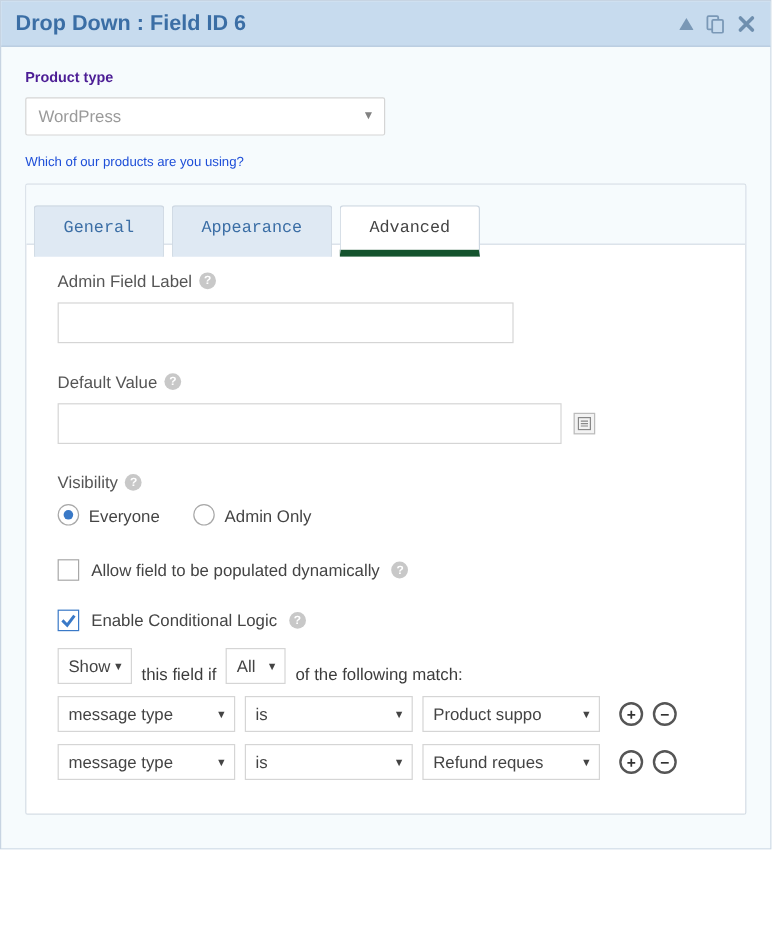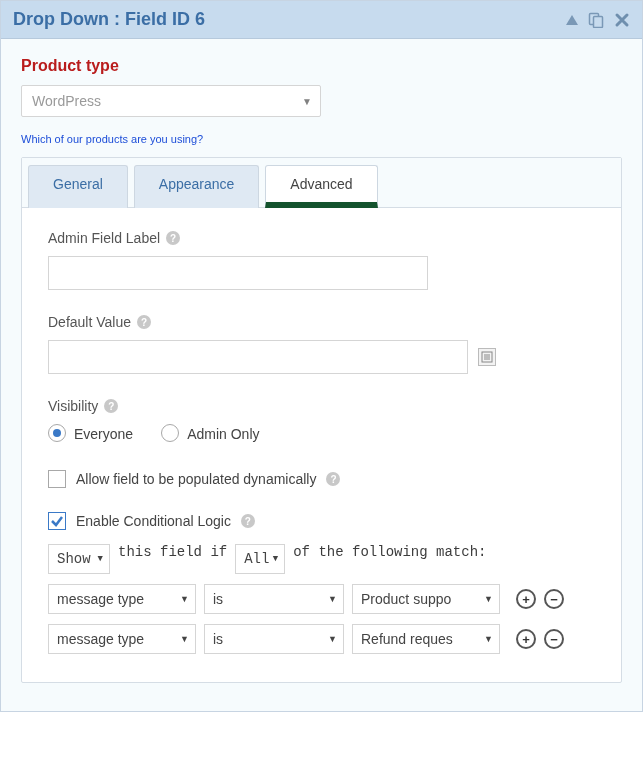--- a/index.html
+++ b/index.html
@@ -30,21 +30,21 @@
   }
   .panel-actions { display: flex; align-items: center; gap: 10px; }
   .icon { display:inline-flex; align-items:center; justify-content:center; color:#7a98b6; }
   .icon svg { display:block; }
   .close-icon { color:#6f8fae; }
   .collapse-icon { color:#7a98b6; }
   .copy-icon { color:#7a98b6; }
 
   .panel-body { padding: 18px 20px 28px 20px; }
 
-  .field-title { font-weight:700; font-size:16px; color:#b91c1c; margin-bottom:10px; }
+  .field-title { font-weight:700; font-size:12px; color:#4c1d95; margin-bottom:10px; }
   .select {
     width: 300px;
     height: 32px;
     border: 1px solid #d5d5d5;
     background:#fff;
     border-radius:2px;
     padding: 0 28px 0 10px;
     display:flex;
     align-items:center;
     color:#9a9a9a;
@@ -61,21 +61,22 @@
   .tabs { display:flex; gap:6px; padding:6px 6px 0 6px; background:#f6fbfd; border-bottom:1px solid #d5dde5;}
   .tab {
     padding:10px 24px;
     border:1px solid #cdd7e1;
     border-bottom:none;
     border-radius:3px 3px 0 0;
     background:#dfe9f3;
     color:#3b6ea5;
     font-size:14px;
     position:relative;
-    top:1px;
+    top:11px;
+    font-family:Liberation Mono, monospace;
   }
   .tab.active { background:#fff; color:#444; border-bottom:6px solid #14532d; }
 
   .tab-content { padding: 22px 26px 28px 26px; }
   .form-label { display:flex; align-items:center; gap:6px; font-size:14px; color:#555; margin-bottom:10px;}
   .help-icon {
     width:14px; height:14px; border-radius:50%; background:#c8c8c8; color:#fff;
     font-size:10px; display:inline-flex; align-items:center; justify-content:center;
     font-weight:700;
   }
@@ -100,21 +101,21 @@
   .checkbox {
     width:18px; height:18px; border:1px solid #a8a8a8; background:#fff;
     display:inline-flex; align-items:center; justify-content:center;
     flex-shrink:0;
   }
   .checkbox.checked { border-color:#3a79c7; }
   .checkbox.checked svg { display:block; }
   .checkbox svg { display:none; }
   .check-opt { display:flex; align-items:center; gap:10px; color:#444; }
 
-  .cond-line { display:flex; align-items:flex-start; gap:8px; flex-wrap:wrap; margin-top:14px;font-family:Liberation Mono, monospace;}
+  .cond-line { display:flex; align-items:flex-end; gap:8px; flex-wrap:wrap; margin-top:14px;}
   .mini-select {
     height:30px; border:1px solid #d5d5d5; background:#fff;
     padding:0 22px 0 8px; display:flex; align-items:center; position:relative;
     color:#444; font-size:14px;
   }
   .mini-select .caret { position:absolute; right:6px; top:50%; transform:translateY(-50%); font-size:9px; color:#444;}
   .w-field { width:148px; }
   .w-op    { width:140px; }
   .w-val   { width:148px; overflow:hidden; white-space:nowrap; }
   .w-showhide { width:62px;}

